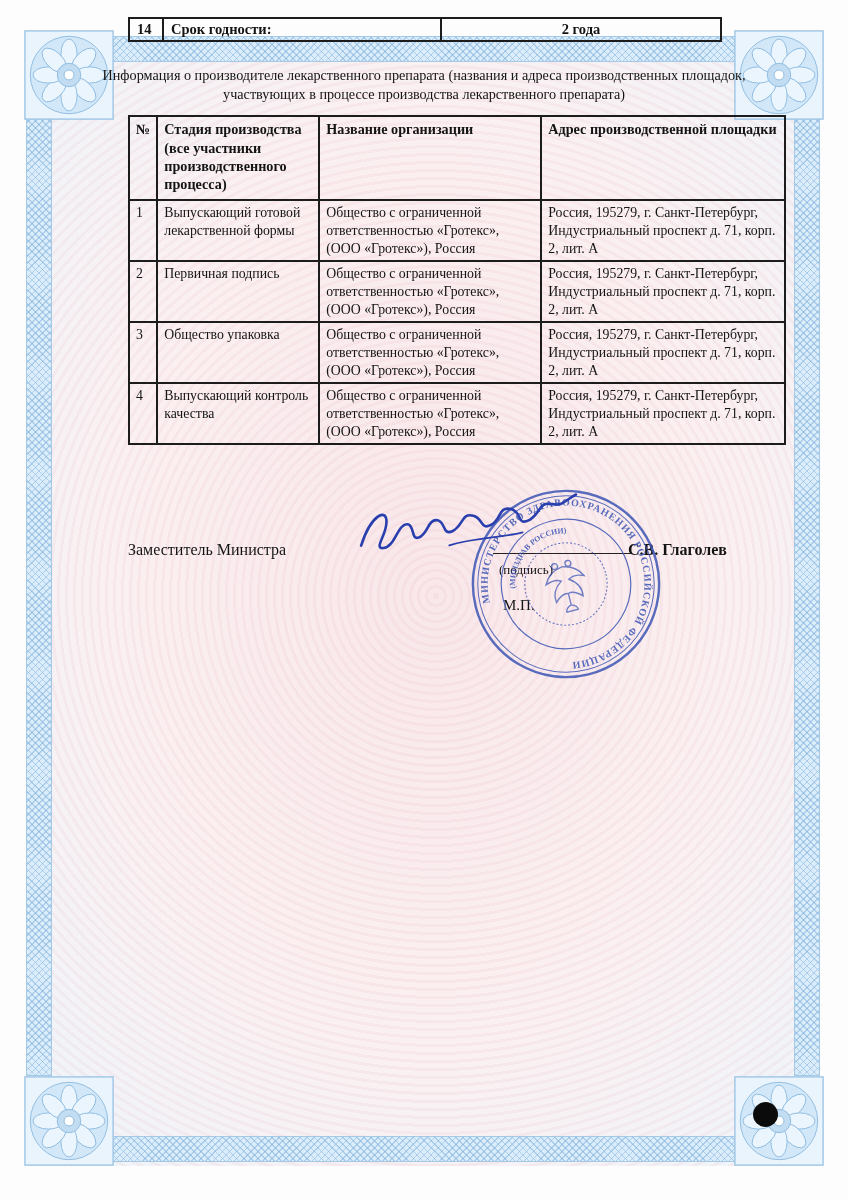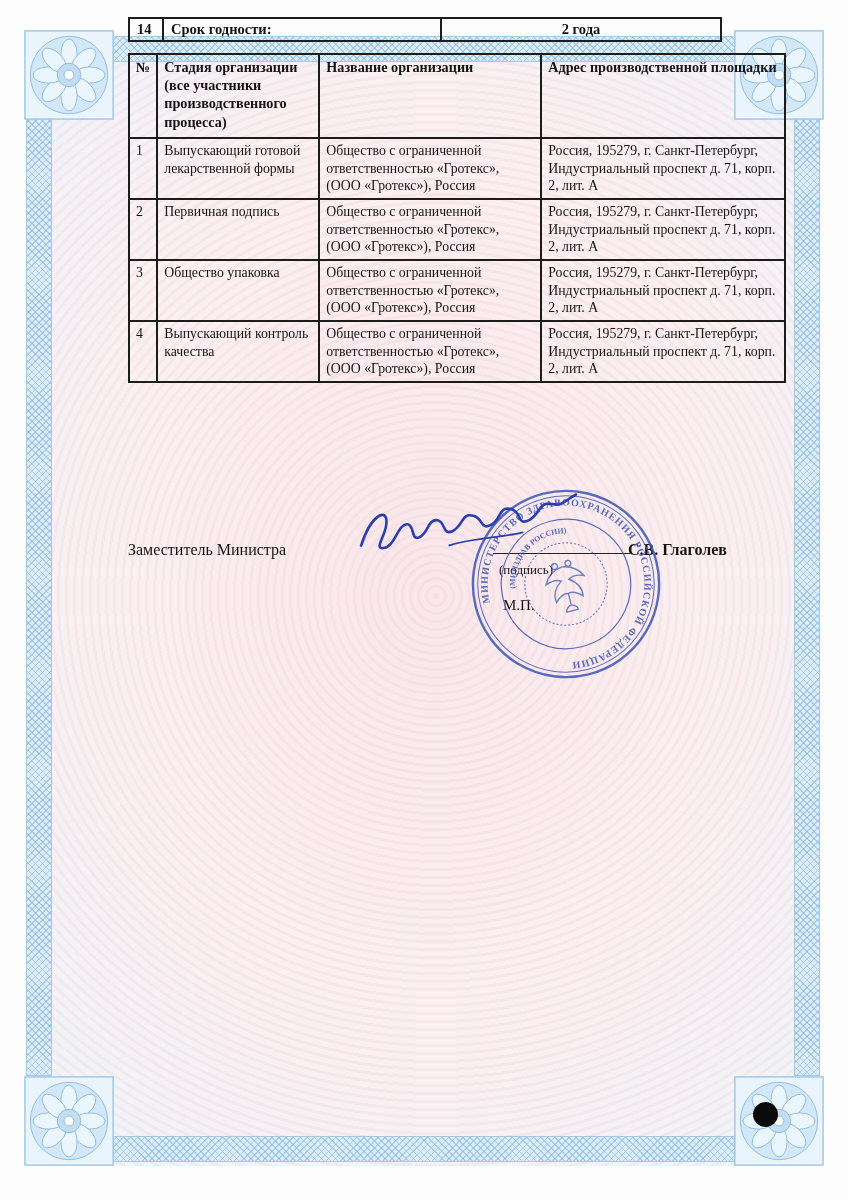--- a/index.html
+++ b/index.html
@@ -131,32 +131,33 @@
       </colgroup>
     <tbody>
       <tr>
         <td>14</td>
         <td>Срок годности:</td>
         <td class="cell-val">2 года</td>
       </tr>
     </tbody>
   </table>
 
+  <p class="info-paragraph">Информация о производителе лекарственного препарата (названия и адреса производственных площадок, участвующих в процессе производства лекарственного препарата)</p>
 
   <table class="prod-table">
     <colgroup>
         <col style="width:28px">
         <col style="width:162px">
         <col style="width:222px">
         <col>
       </colgroup>
     <thead>
       <tr>
         <th>№</th>
-        <th>Стадия организации (все участники производственного процесса)</th>
+        <th>Стадия производства (все участники производственного процесса)</th>
         <th>Название организации</th>
         <th>Адрес производственной площадки</th>
       </tr>
     </thead>
     <tbody>
       <tr>
         <td>1</td>
         <td>Выпускающий готовой лекарственной формы</td>
         <td>Общество с ограниченной ответственностью «Гротекс», (ООО «Гротекс»), Россия</td>
         <td>Россия, 195279, г. Санкт-Петербург, Индустриальный проспект д. 71, корп. 2, лит. А</td>

